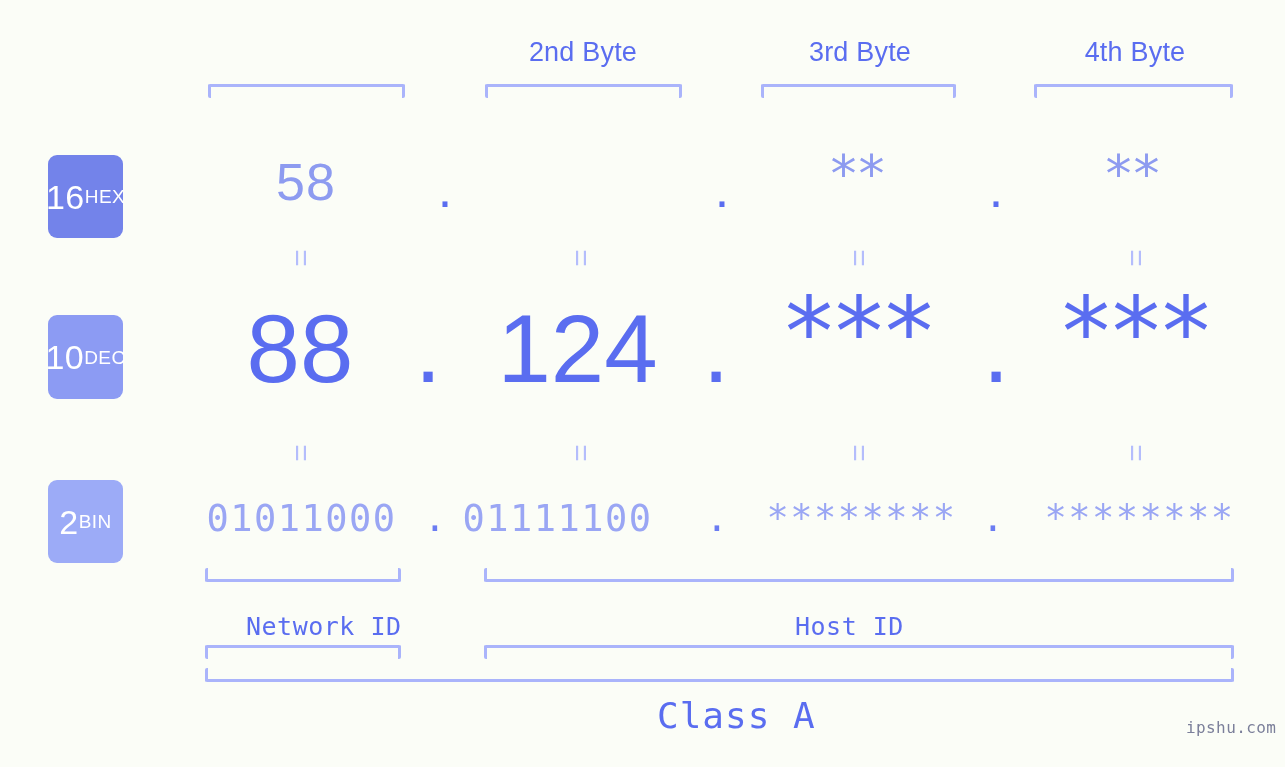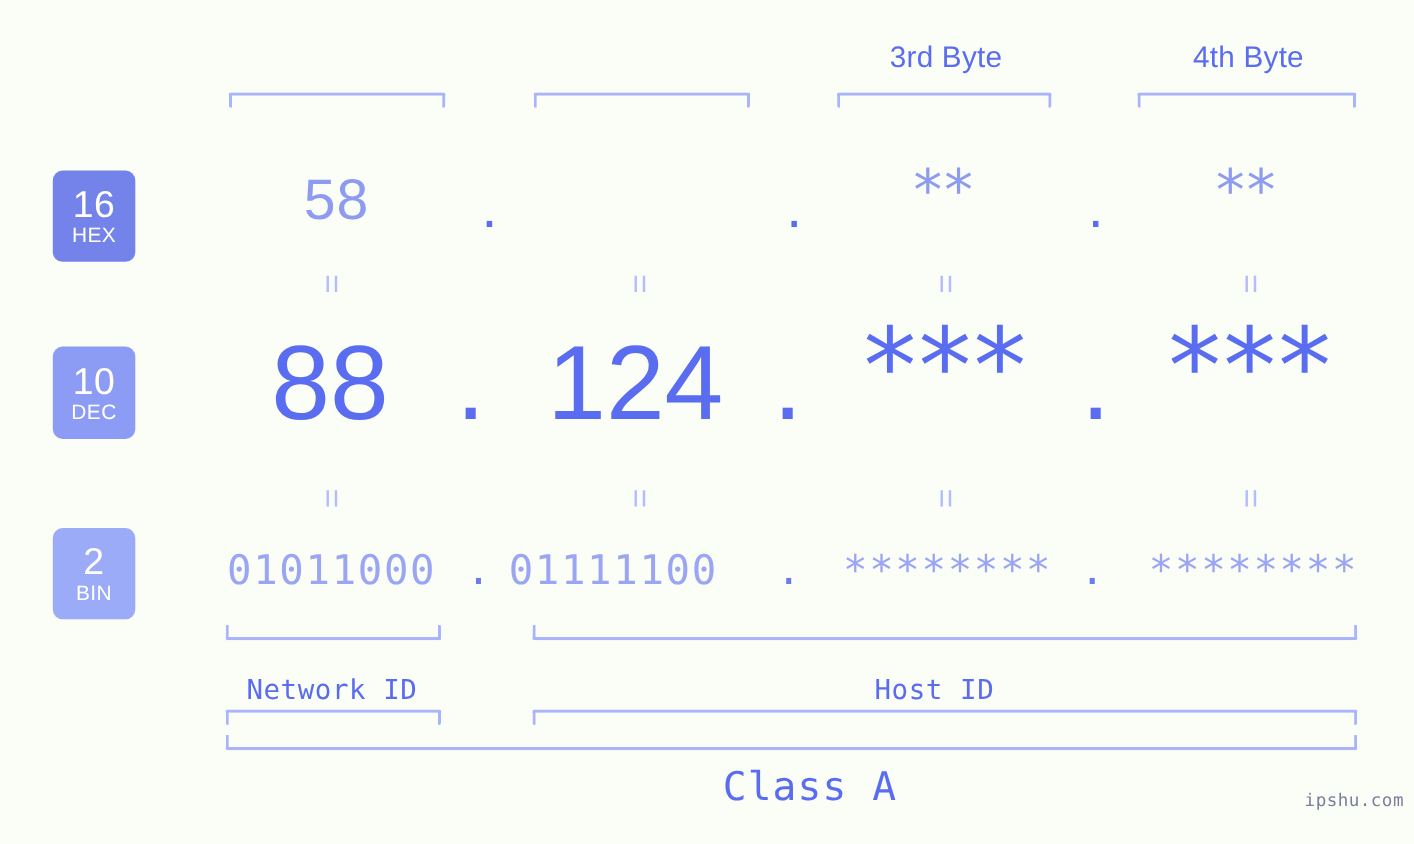--- a/index.html
+++ b/index.html
@@ -57,21 +57,20 @@
   
   .badge {
     position: absolute;
     left: 48px;
     width: 75px;
     border-radius: 9px;
     color: #ffffff;
     text-align: center;
     font-family: "Liberation Sans", sans-serif;
     display: flex;
-    flex-direction: column;
     justify-content: center;
     align-items: center;
     box-sizing: border-box;
   }
   .badge .num {
     font-size: 34px;
     line-height: 36px;
     font-weight: 400;
     letter-spacing: 0.5px;
   }
@@ -177,20 +176,21 @@
     color: #7b7f9a;
     letter-spacing: 0.4px;
     white-space: nowrap;
   }
 </style>
 </head>
 <body style="background: rgb(251, 253, 247);">
 
 <div class="stage">
 
+  <div class="byte-head" style="left:484px; width:198px;">2nd Byte</div>
   <div class="byte-head" style="left:761px; width:198px;">3rd Byte</div>
   <div class="byte-head" style="left:1034px; width:202px;">4th Byte</div>
 
   <div class="bracket-top" style="left:208px; top:84px; width:197px;"></div>
   <div class="bracket-top" style="left:485px; top:84px; width:197px;"></div>
   <div class="bracket-top" style="left:761px; top:84px; width:195px;"></div>
   <div class="bracket-top" style="left:1034px; top:84px; width:199px;"></div>
 
   <div class="badge" id="badge-hex" style="top: 155px; height: 83px; background: rgb(115, 131, 234);">
     <span class="num">16</span>
@@ -234,21 +234,21 @@
   <div class="cell bin-dot" style="left:405px; top:497px; width:60px;">.</div>
   <div class="cell bin-val" style="left:448px; top:497px; width:219px;">01111100</div>
   <div class="cell bin-dot" style="left:687px; top:497px; width:60px;">.</div>
   <div class="cell bin-val" style="left:752px; top:497px; width:219px;">********</div>
   <div class="cell bin-dot" style="left:963px; top:497px; width:60px;">.</div>
   <div class="cell bin-val" style="left:1030px; top:497px; width:219px;">********</div>
 
   <div class="bracket-bot" style="left:205px; top:568px; width:196px;"></div>
   <div class="bracket-bot" style="left:484px; top:568px; width:750px;"></div>
 
-  <div class="id-label" style="left:224px; top:612px;text-align:right;">Network ID</div>
+  <div class="id-label" style="left:246px; top:612px;text-align:right;">Network ID</div>
   <div class="id-label" style="left:795px; top:612px;">Host ID</div>
 
   <div class="bracket-top" style="left:205px; top:645px; width:196px;"></div>
   <div class="bracket-top" style="left:484px; top:645px; width:750px;"></div>
 
   <div class="bracket-bot" style="left:205px; top:668px; width:1029px;"></div>
 
   <div class="class-label" style="left:657px; top:695px;">Class A</div>
 
   <div class="watermark" style="left:1186px; top:718px;">ipshu.com</div>

